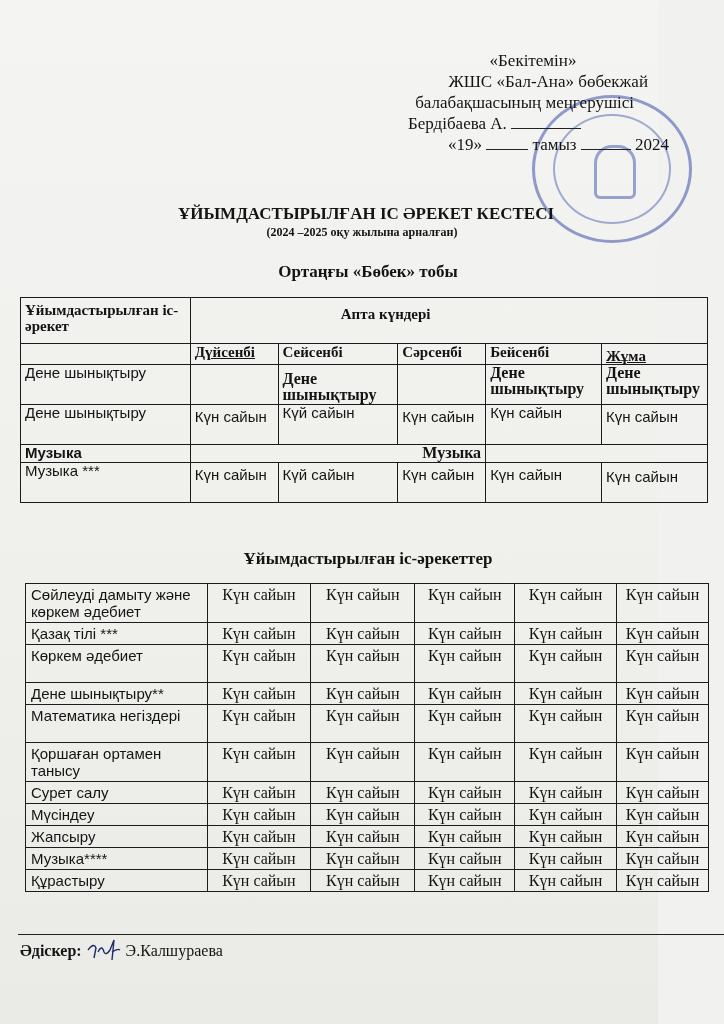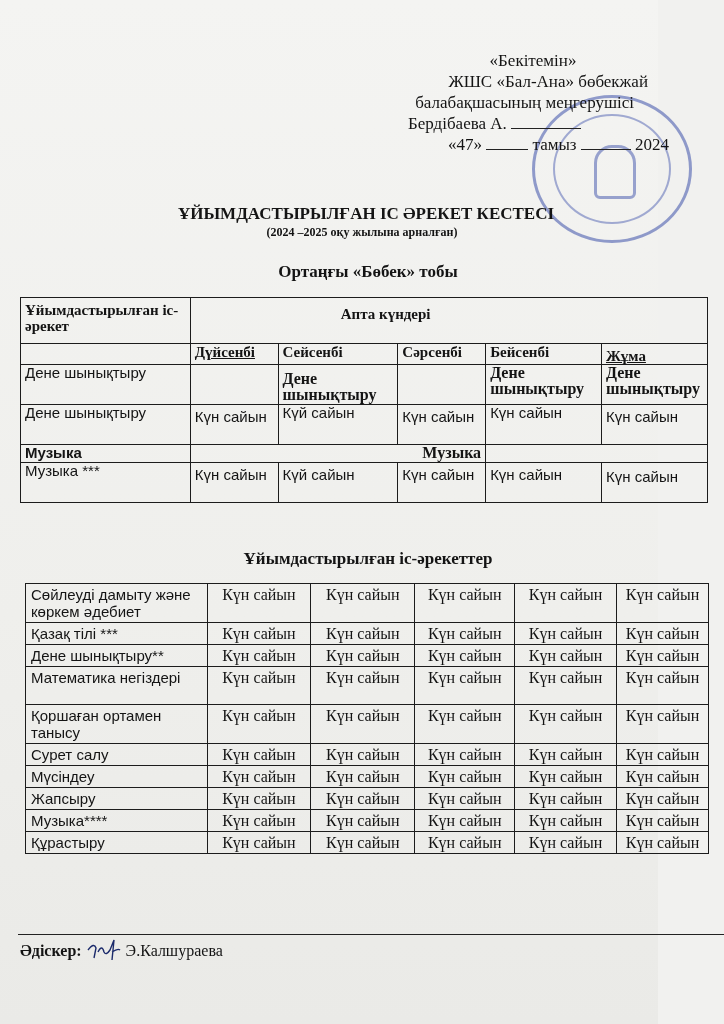--- a/index.html
+++ b/index.html
@@ -95,21 +95,21 @@
 
   <div class="approval">
     <div class="l1">«Бекітемін»</div>
     <div class="l2">ЖШС «Бал-Ана» бөбекжай</div>
     <div class="l3">балабақшасының меңгерушісі</div>
     <div class="l4">
       <span>Бердібаева А.</span>
       <span class="signline"></span>
     </div>
     <div class="l5">
-      <span>«47»</span>
+      <span>«19»</span>
       <span class="blank"></span>
       <span>тамыз</span>
       <span class="blank2"></span>
       <span>2024</span>
     </div>
   </div>
 
   <div class="title">
     <div class="t1">ҰЙЫМДАСТЫРЫЛҒАН ІС ӘРЕКЕТ КЕСТЕСІ</div>
     <div class="subtitle-year">(2024 –2025 оқу жылына арналған)</div>
@@ -191,20 +191,28 @@
           <td class="val">Күн сайын</td>
         </tr>
         <tr style="height: 20px;">
           <td>Қазақ тілі ***</td>
           <td class="val">Күн сайын</td>
           <td class="val">Күн сайын</td>
           <td class="val">Күн сайын</td>
           <td class="val">Күн сайын</td>
           <td class="val">Күн сайын</td>
         </tr>
+        <tr style="height: 38px;">
+          <td>Көркем әдебиет</td>
+          <td class="val">Күн сайын</td>
+          <td class="val">Күн сайын</td>
+          <td class="val">Күн сайын</td>
+          <td class="val">Күн сайын</td>
+          <td class="val">Күн сайын</td>
+        </tr>
         <tr style="height: 20px;">
           <td>Дене шынықтыру**</td>
           <td class="val">Күн сайын</td>
           <td class="val">Күн сайын</td>
           <td class="val">Күн сайын</td>
           <td class="val">Күн сайын</td>
           <td class="val">Күн сайын</td>
         </tr>
         <tr style="height: 38px; padding-left: 24px;">
           <td>Математика негіздері</td>

